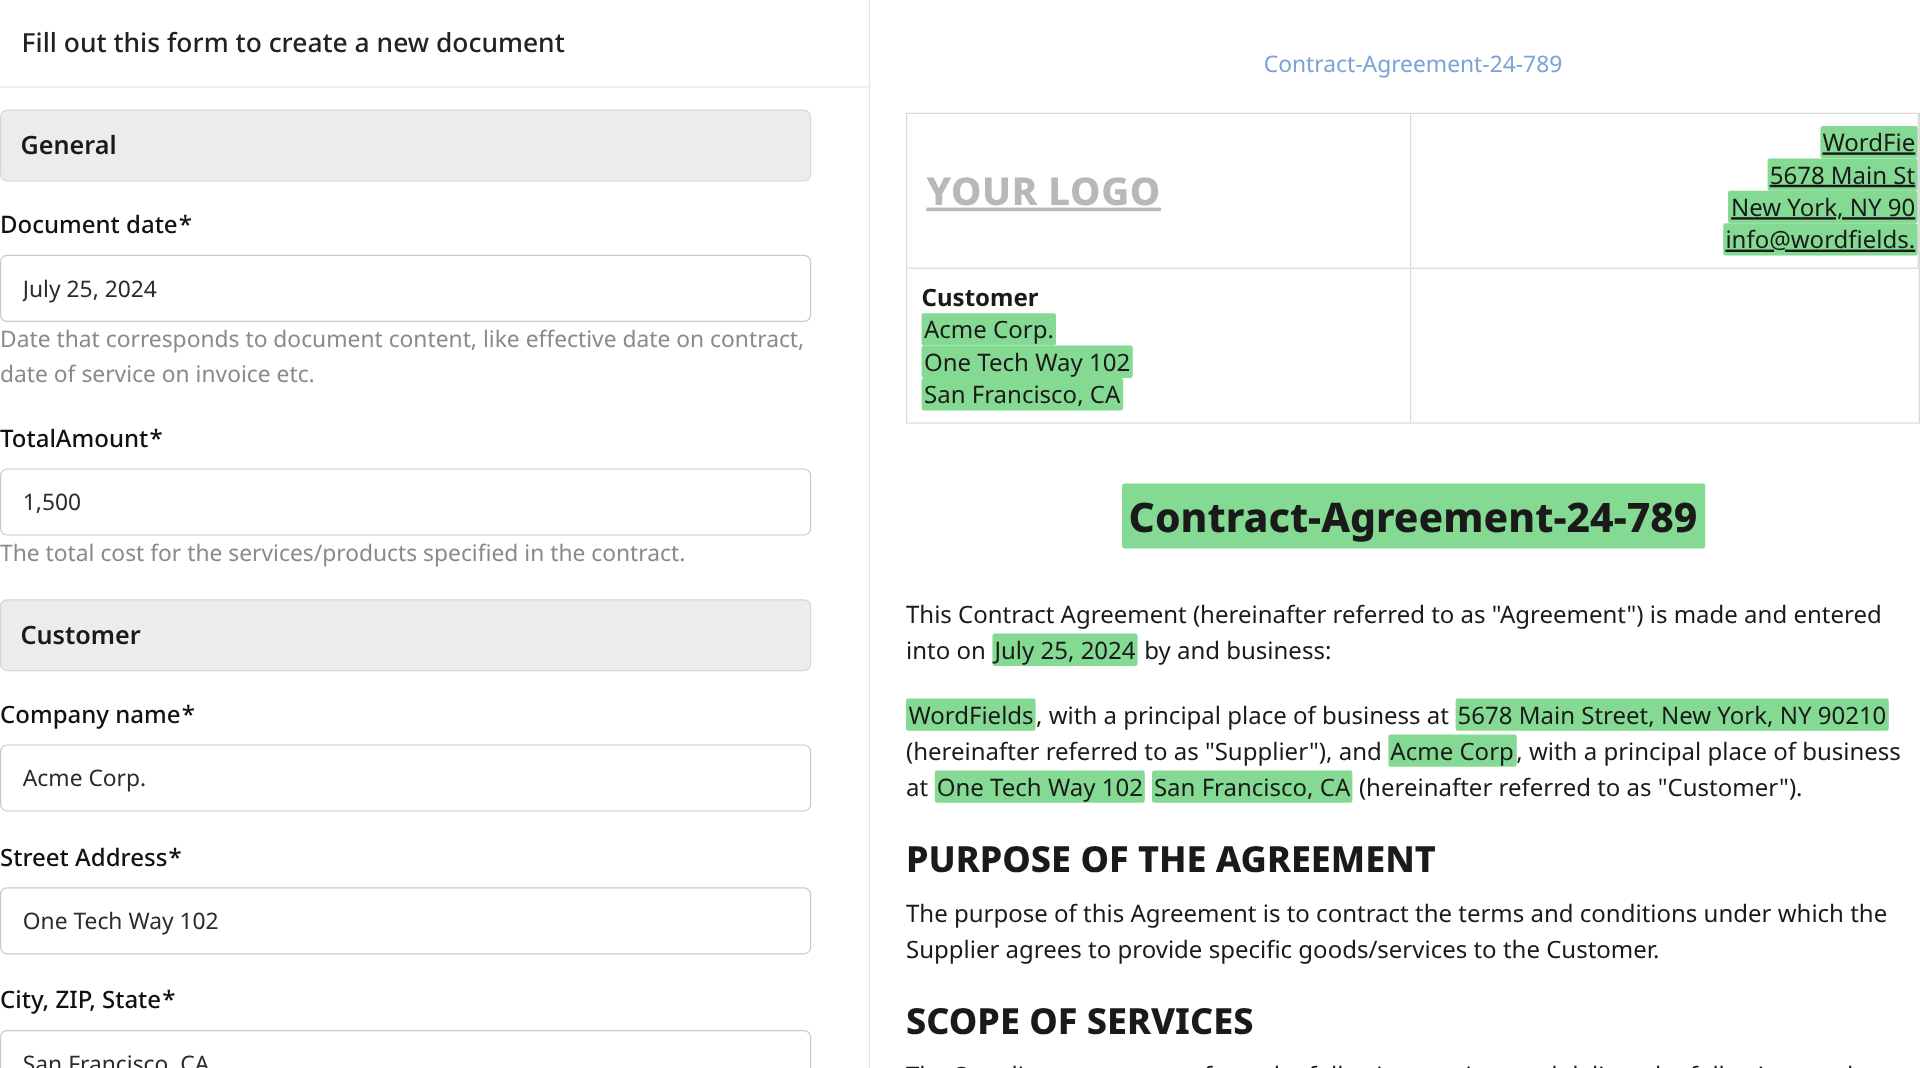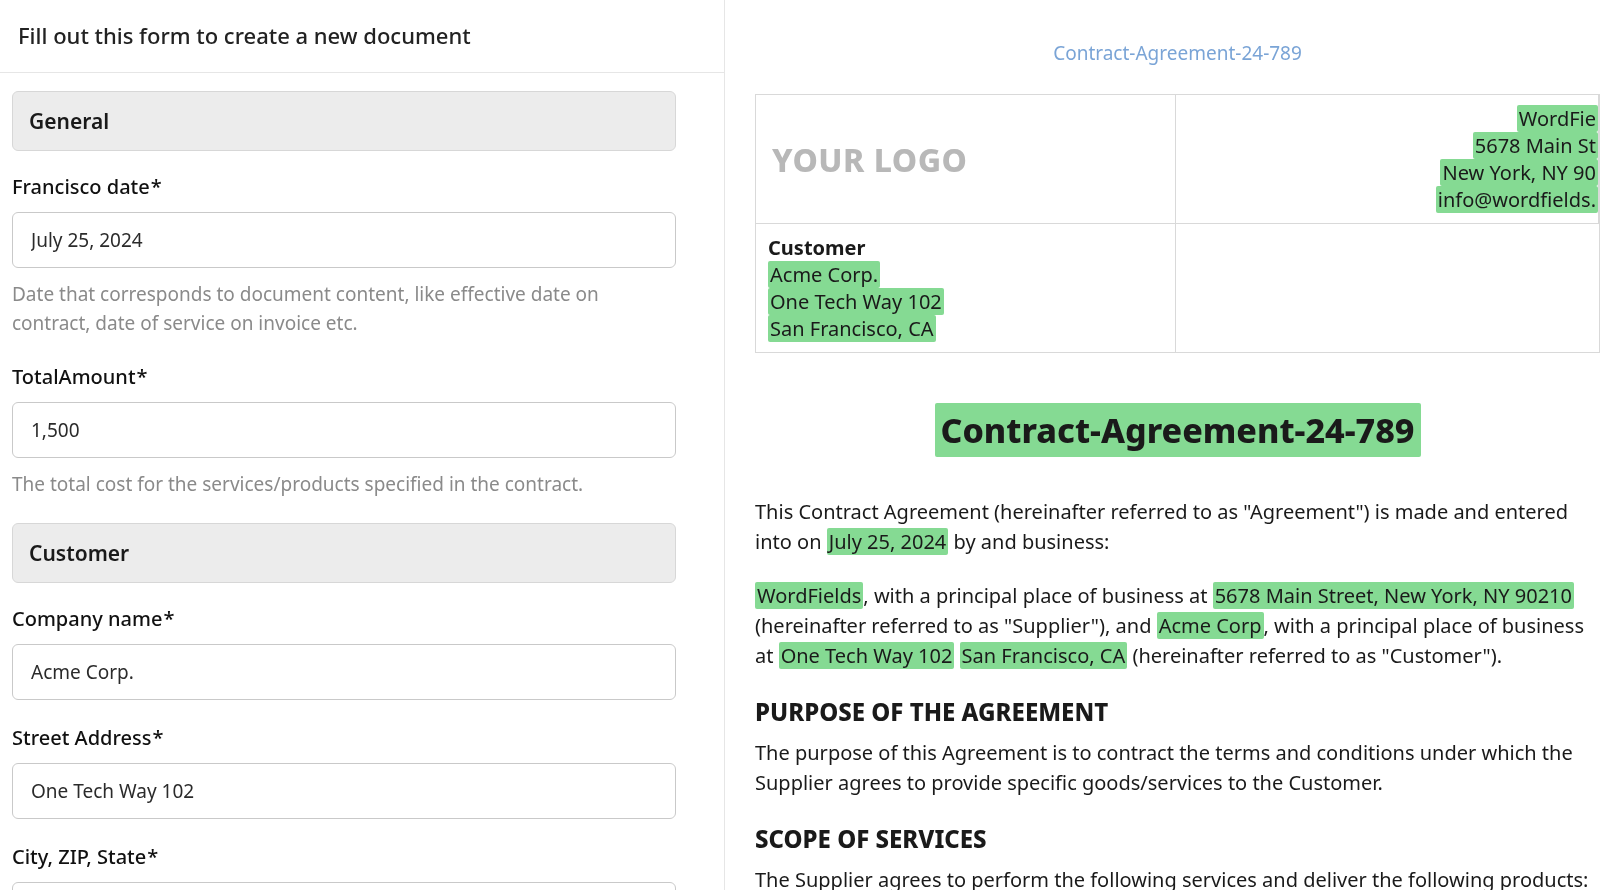--- a/index.html
+++ b/index.html
@@ -17,21 +17,21 @@
     padding: 20px 18px 22px 18px;
     font-size: 22px;
     font-weight: 500;
     color: #222;
     border-bottom: 1px solid #e6e6e6;
   }
   .form-scroll {
     position: relative;
     flex: 1;
     overflow-y: scroll;
-    padding: 18px 48px 18px 12px;
+    padding: 18px 48px 18px 0;
   }
   
   .form-scroll::-webkit-scrollbar { width: 10px; }
   .form-scroll::-webkit-scrollbar-track { background: transparent; }
   .form-scroll::-webkit-scrollbar-thumb { background: #c7c7c7; border-radius: 5px; }
 
   .section-header {
     background: #ececec;
     border: 1px solid #d7d7d7;
     border-radius: 6px;
@@ -55,21 +55,20 @@
     width: 100%;
     font-size: 19px;
     padding: 14px 18px;
     border: 1px solid #c9c9c9;
     border-radius: 6px;
     color: #2b2b2b;
     font-family: inherit;
     outline: none;
   }
   .field-help {
-    margin-top: 12px;
     font-size: 19px;
     color: #8a8a8a;
     line-height: 1.55;
   } 
 
   
   .preview-panel {
     flex: 1;
     overflow: hidden;
     background: #fff;
@@ -90,20 +89,21 @@
 
   
   .hdr-grid {
     display: grid;
     grid-template-columns: 420px 1fr;
     border: 1px solid #d9d9d9;
   }
   .hdr-cell {
     border-right: 1px solid #d9d9d9;
     padding: 0;
+    text-decoration: underline;
   }
   .hdr-cell:last-child { border-right: none; }
   .logo-cell {
     display: flex;
     align-items: center;
     padding: 18px 16px;
     font-size: 32px;
     font-weight: 800;
     letter-spacing: 0.5px;
     color: #b8b8b8;
@@ -135,35 +135,35 @@
   }
   .doc-title .hl {
     font-size: 34px;
     font-weight: 800;
     padding: 4px 6px;
     display: inline-block;
     background: #85da93;
   }
 
   .para { margin: 0 0 24px 0; line-height: 1.5; }
-  .h2 { font-size: 24px; font-weight: 800; margin: 18px 0 10px 0; }
+  .h2 { font-size: 30px; font-weight: 800; margin: 18px 0 10px 0; }
 
 </style>
 </head>
 <body>
 
 <div class="form-panel">
   <div class="form-header">Fill out this form to create a new document</div>
 
   <div class="form-scroll">
 
     <div class="section-header">General</div>
 
     <div class="field">
-      <label class="field-label req">Francisco date</label>
+      <label class="field-label req">Document date</label>
       <input class="field-input" value="July 25, 2024" style="">
       <div class="field-help">Date that corresponds to document content, like effective date on contract, date of service on invoice etc.</div>
     </div>
 
     <div class="field">
       <label class="field-label req">TotalAmount</label>
       <input class="field-input" value="1,500" style="">
       <div class="field-help">The total cost for the services/products specified in the contract.</div>
     </div>
 

